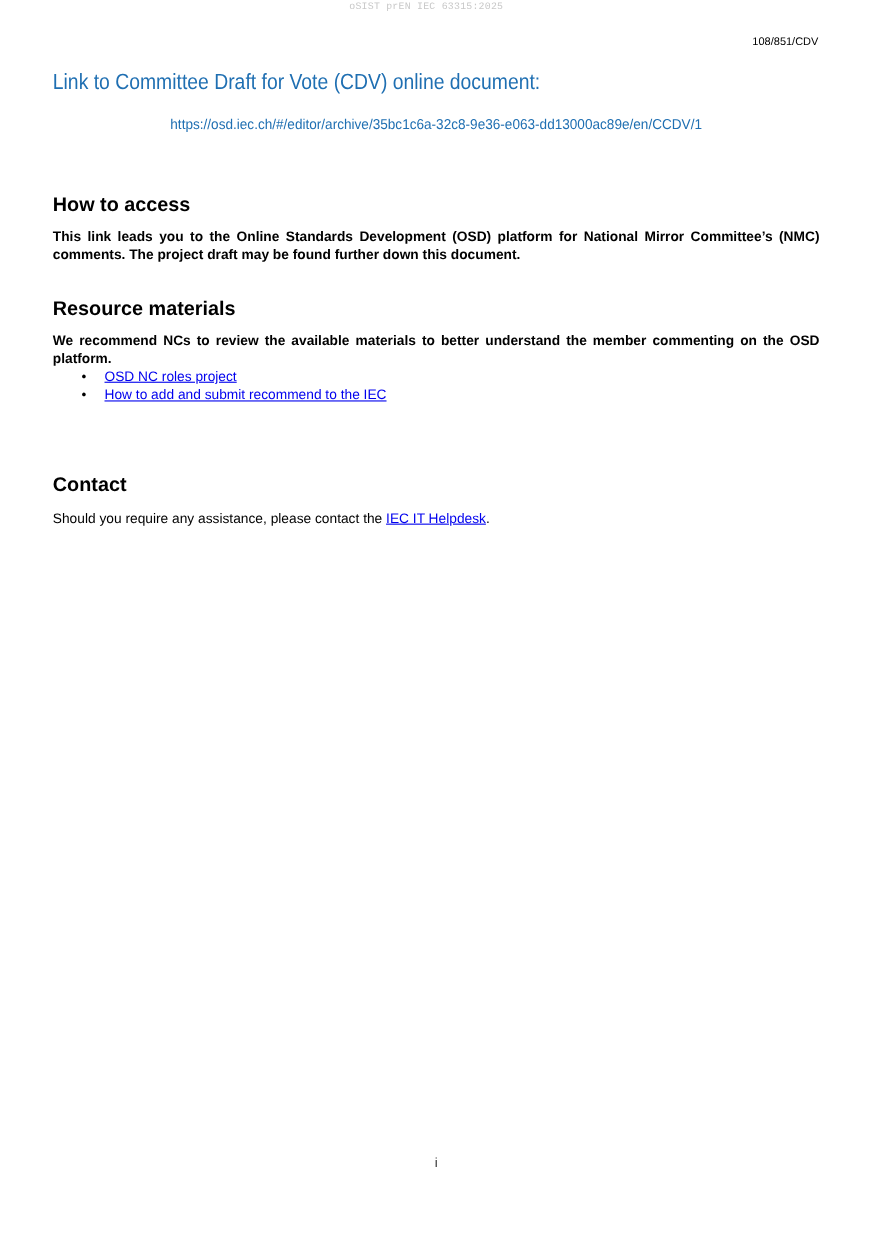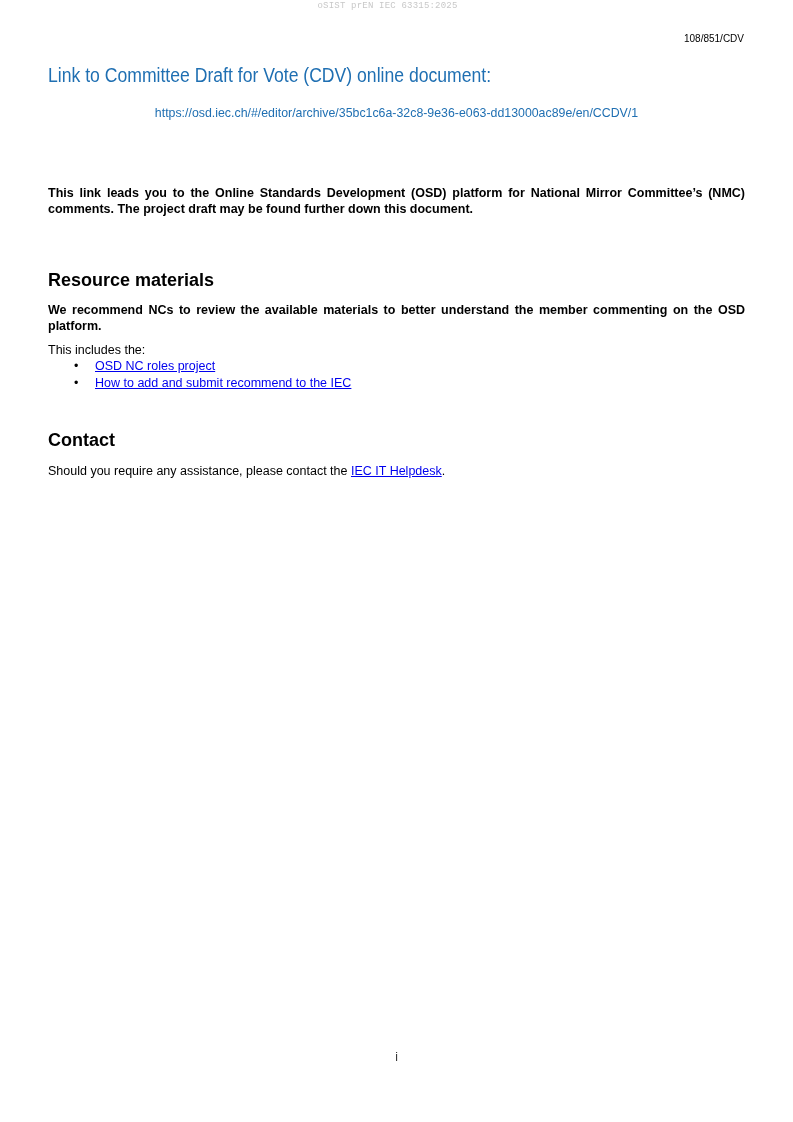--- a/index.html
+++ b/index.html
@@ -41,27 +41,27 @@
 </head>
 <body>
 
 <div class="watermark">oSIST prEN IEC 63315:2025</div>
 <div class="doc-ref">108/851/CDV</div>
 
 <div class="cdv-title">Link to Committee Draft for Vote (CDV) online document:</div>
 <div class="cdv-url">https://osd.iec.ch/#/editor/archive/35bc1c6a-32c8-9e36-e063-dd13000ac89e/en/CCDV/1</div>
 
 <section class="content" style="top:175px;">
+  <h2>How to access</h2>
   <p style="margin-top:10px;font-weight:bold;">This link leads you to the Online Standards Development (OSD) platform for National Mirror Committee’s (NMC) comments. The project draft may be found further down this document.</p>
 </section>
 
 <section class="content" style="top:269px;">
   <h2>Resource materials</h2>
   <p style="margin-top:11px;font-weight:bold;">We recommend NCs to review the available materials to better understand the member commenting on the OSD platform.</p>
-  <p style="margin-top:8px;">This includes the:</p>
   <ul>
     <li>
       <span class="bullet">•</span>
       <span class="link">OSD NC roles project</span>
     </li>
     <li>
       <span class="bullet">•</span>
       <span class="link">How to add and submit recommend to the IEC</span>
     </li>
   </ul>

